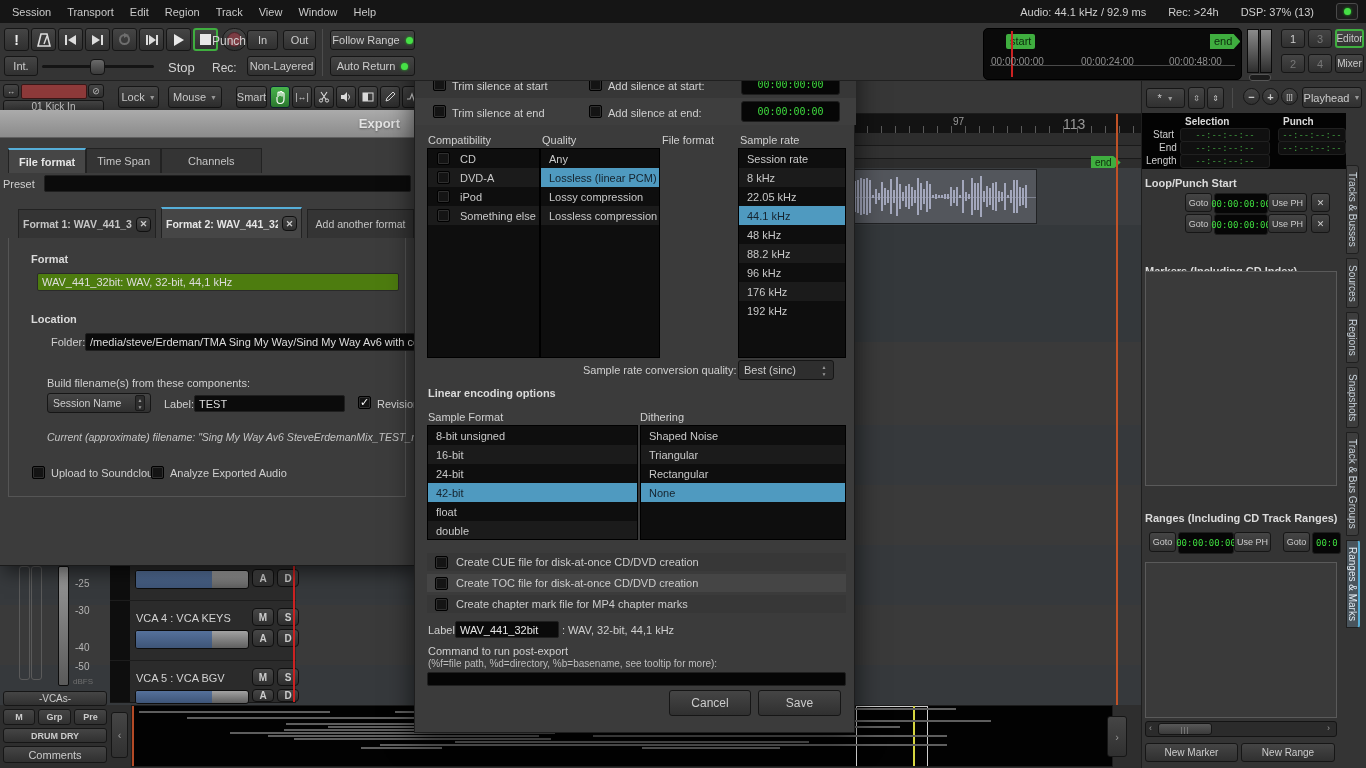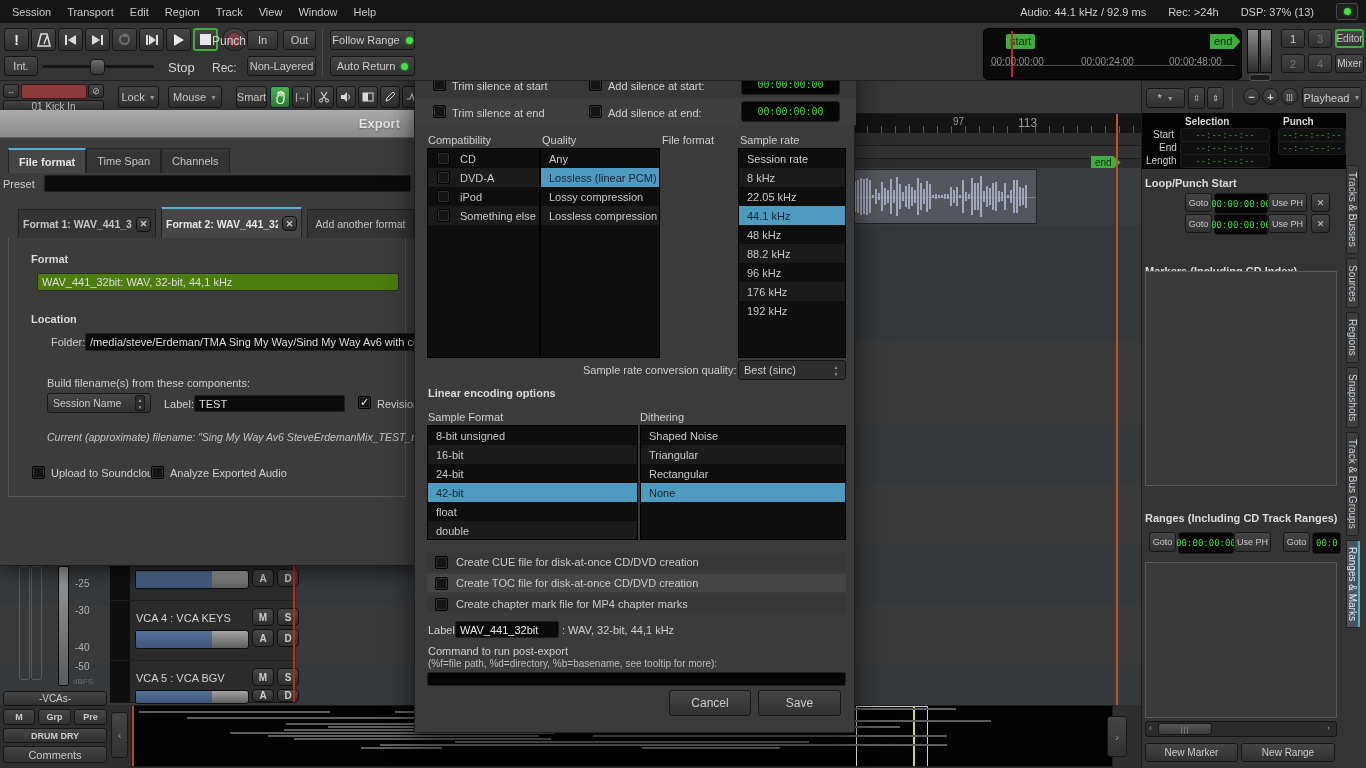--- a/index.html
+++ b/index.html
@@ -238,21 +238,21 @@
     <svg width="12" height="12" viewBox="0 0 12 12">
         <path d="M1 8 L4 8 L6 3 L8 9 L11 4" fill="none" stroke="#ddd" stroke-width="1.2"></path>
       </svg>
   </div>
 </div>
 
 <div class="abs" style="left:0;top:113px;width:1141px;height:592px;background:#303030;z-index:1;overflow:hidden">
   <div class="abs" style="left:0;top:0;width:1141px;height:20px;background:#131313;border-bottom:1px solid #000">
     <span class="abs" style="left:840px;top:13px;width:301px;height:7px;background:repeating-linear-gradient(90deg,transparent 0 13px,#5a5a5a 13px 14px)"></span>
     <span class="abs lbl" style="left:953px;top:3px;color:#9a9a9a;font-size:10px">97</span>
-    <span class="abs lbl" style="left:1018px;top:3px;color:#9a9a9a;font-size:12px">113</span>
+    <span class="abs lbl" style="left:1063px;top:3px;color:#9a9a9a;font-size:14px">113</span>
   </div>
   <div class="abs" style="left:0;top:20px;width:1141px;height:12px;background:#2d2d2d;border-bottom:1px solid #1a1a1a"></div>
   <div class="abs" style="left:0;top:33px;width:1141px;height:12px;background:#323232;border-bottom:1px solid #1a1a1a"></div>
   <div class="abs" style="left:0;top:46px;width:1141px;height:9px;background:#2d2d2d;border-bottom:1px solid #1a1a1a">
     <span class="abs" style="left:1091px;top:-3px;background:#3fae3f;color:#0c2a0c;padding:0 9px 0 4px;height:13px;line-height:13px;font-size:10px;clip-path:polygon(0 0,75% 0,100% 50%,75% 100%,0 100%)">end</span>
   </div>
 
   <div class="abs" style="left:0;top:55px;width:1141px;height:57px;background:#3a3d40;border-bottom:1px solid #000">
     <div class="abs" data-waveform="" style="left:760px;top:1px;width:277px;height:55px;background:#53565c;border:1px solid #212224;box-sizing:border-box;overflow:hidden">
       <span class="abs" style="left:0;top:27px;width:277px;height:1px;background:#7e8290"></span>
@@ -570,21 +570,21 @@
 
 <div class="abs" style="left:0;top:110px;width:414px;height:455px;background:#3c3c3c;border-right:1px solid #1a1a1a;border-bottom:1px solid #1a1a1a;box-shadow:4px 6px 18px rgba(0,0,0,.55);z-index:8">
   <div class="titlebar" style="height:27px;justify-content:flex-end;padding-right:14px">
     <span>Export</span>
   </div>
 
   <div class="abs" style="left:8px;top:38px;display:flex">
 
   <div class="tab active" style="position:relative;height:25px;padding:0 10px">File format</div>
       <div class="tab" style="position:relative;height:25px;padding:0 10px">Time Span</div>
-      <div class="tab" style="position:relative;height:25px;padding:0 10px">Channels</div>
+      <div class="tab" style="position:relative;height:25px;padding:0 26px">Channels</div>
     </div>
   <span class="abs lbl" style="left:3px;top:68px">Preset</span>
   <div class="field" style="left:44px;top:65px;width:367px;height:17px"></div>
 
   <div class="abs" style="left:0;top:97px;width:414px;height:31px">
     <div class="tab" style="left:18px;top:2px;width:138px;height:29px;padding:0 4px;font-weight:bold;font-size:10.5px;gap:4px">
       <span style="overflow:hidden">Format 1: WAV_441_32bit</span>
       <span class="sbtn" style="position:static;width:15px;height:15px;font-size:9px;flex:none">✕</span>
     </div>
     <div class="tab active" style="left:161px;top:0;width:141px;height:31px;padding:0 4px;font-size:10.5px;gap:4px">
@@ -709,21 +709,21 @@
       <div class="lrow">22.05 kHz</div>
       <div class="lrow sel">44.1 kHz</div>
       <div class="lrow">48 kHz</div>
       <div class="lrow">88.2 kHz</div>
       <div class="lrow">96 kHz</div>
       <div class="lrow">176 kHz</div>
       <div class="lrow">192 kHz</div>
     </div>
 
   <span class="abs lbl" style="left:168px;top:363px">Sample rate conversion quality:</span>
-  <div class="btn" style="left:323px;top:359px;width:108px;height:20px;justify-content:space-between;padding:0 5px;background:#2e2e2e">
+  <div class="btn" style="left:323px;top:359px;width:96px;height:20px;justify-content:space-between;padding:0 5px;background:#2e2e2e">
     <span>Best (sinc)</span>
     <span class="spin" style="height:14px;width:8px;border:none;background:none">
         <span>▲</span>
         <span>▼</span>
       </span>
   </div>
 
   <span class="abs hdr" style="left:13px;top:386px">Linear encoding options</span>
   <span class="abs lbl" style="left:13px;top:410px">Sample Format</span>
   <span class="abs lbl" style="left:225px;top:410px">Dithering</span>

